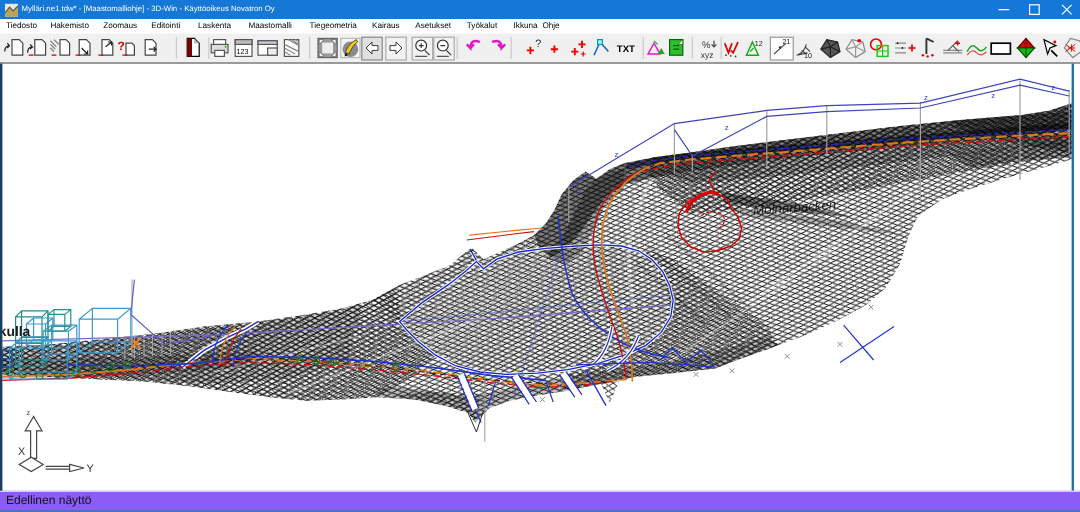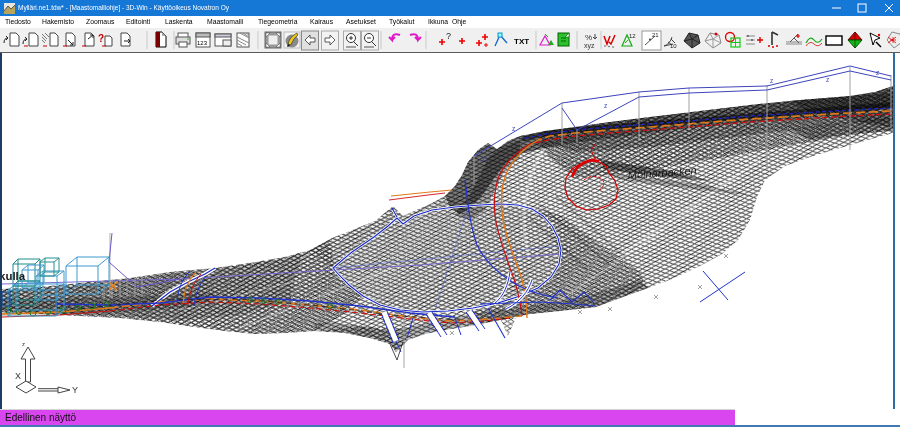--- a/index.html
+++ b/index.html
@@ -4,21 +4,21 @@
 <style>
   html,body{margin:0;padding:0;}
   body{width:900px;height:427px;overflow:hidden;position:relative;
        font-family:"Liberation Sans",sans-serif;background:#fff;}
   .abs{position:absolute;}
   #titlebar{left:0;top:0;width:900px;height:16px;background:#1577d6;color:#fff;}
   #title-text{left:18px;top:4px;font-size:6.5px;letter-spacing:0px;}
   #menubar{left:0;top:16px;width:900px;height:12px;background:#fff;font-size:6.8px;color:#000;}
   #menubar span{position:absolute;top:2px;}
   #toolbar{left:0;top:28px;width:900px;height:24px;background:#f0f0f0;}
-  #statusbar{left:0;top:409px;width:735px;height:16px;background:#d946ef;
+  #statusbar{left:0;top:409px;width:900px;height:16px;background:#8b5cf6;
              border-top:1px solid #d4d4d4;font-size:10px;color:#111;}
   #statusbar span{position:absolute;left:5px;top:2px;}
   #botline{left:0;top:425px;width:900px;height:2px;background:#4379b2;}
   #canvasborder{left:0;top:52px;width:900px;height:1px;background:#5a5a5a;}
   #leftborder{left:0;top:53px;width:2px;height:372px;background:#1c3d63;}
   #rightborder{left:893px;top:53px;width:2px;height:356px;background:#2e6da4;}
 </style>
 </head>
 <body>
 

